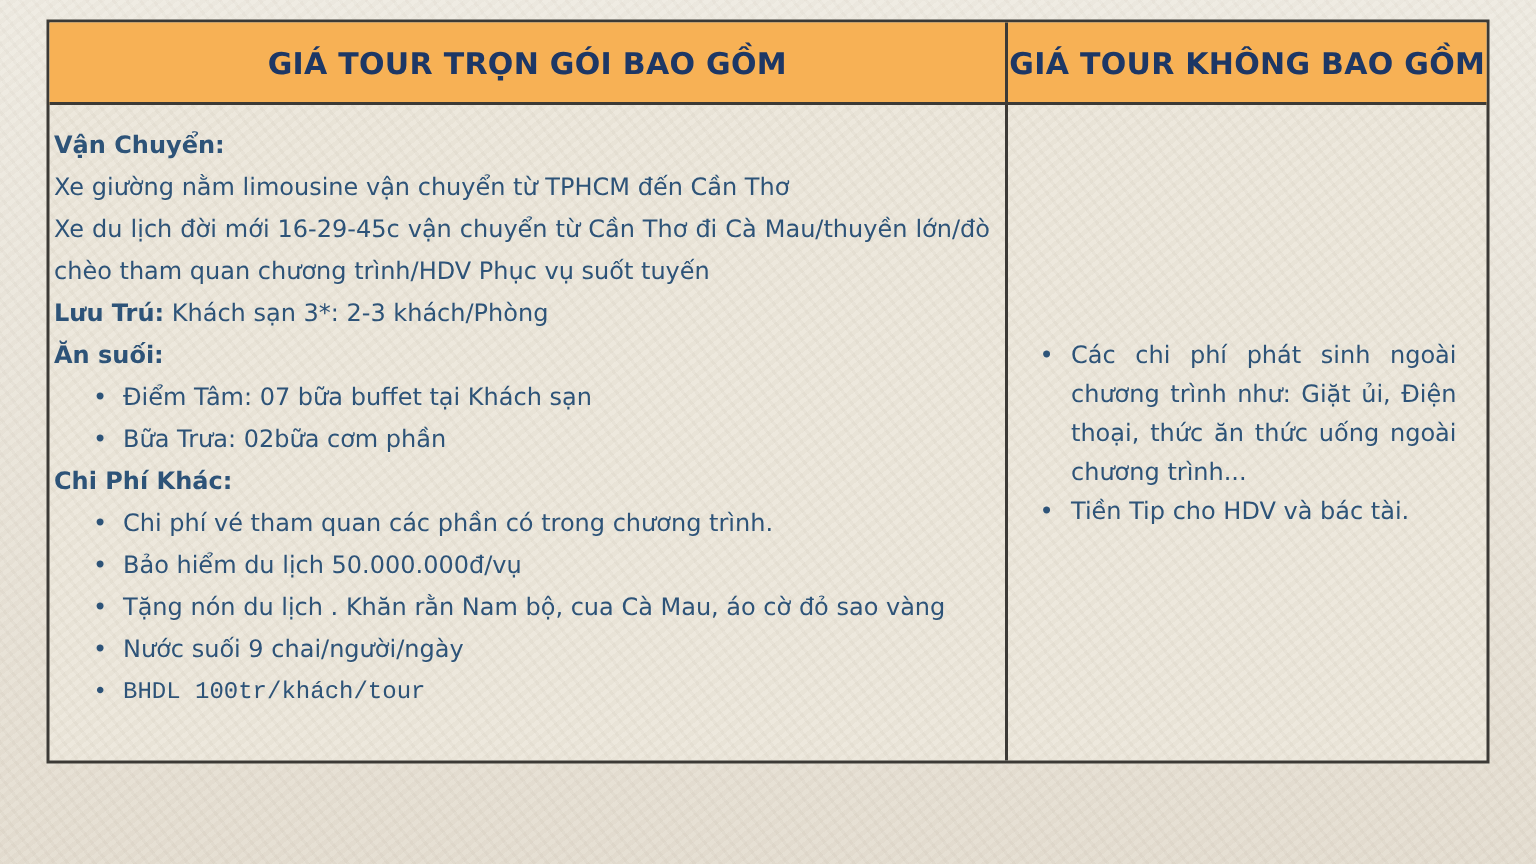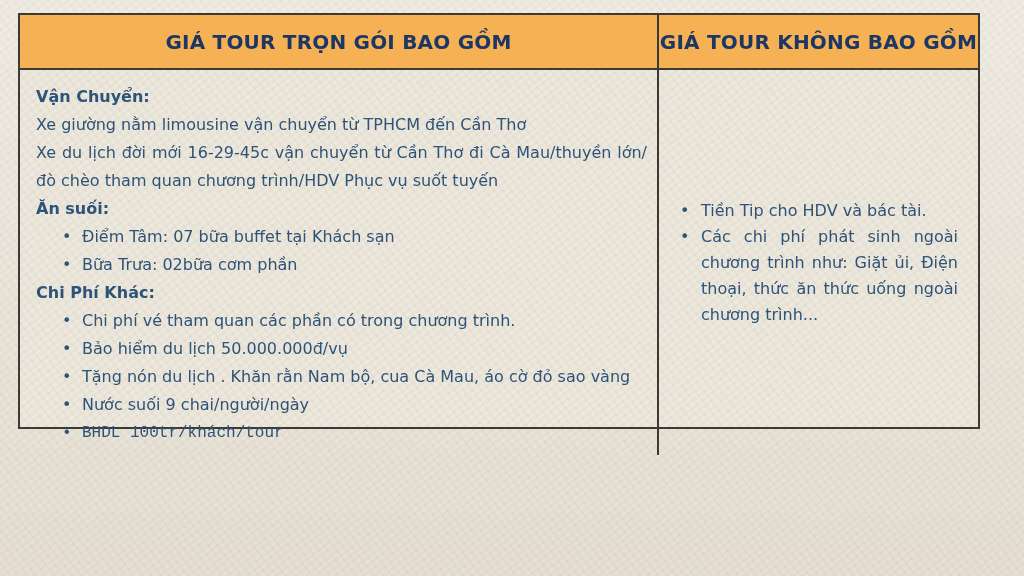--- a/index.html
+++ b/index.html
@@ -16,22 +16,22 @@
     width: 1024px; height: 576px;
     background-color: #e9e4d8;
     background-image:
       linear-gradient(180deg, rgba(255,255,255,0.25) 0%, rgba(210,195,180,0.18) 100%),
       repeating-linear-gradient(52deg, rgba(120,105,85,0.05) 0 2px, rgba(255,255,255,0.0) 2px 7px),
       repeating-linear-gradient(-38deg, rgba(255,255,255,0.06) 0 3px, rgba(140,125,105,0.04) 3px 6px);
   }
 
   .tour-table {
     position: absolute;
-    left: 18px; top: 13px;
-    width: 962px; height: 416px;
+    left: 31px; top: 13px;
+    width: 962px; height: 496px;
     border: 2px solid #3c3a36;
     display: grid;
     grid-template-columns: 639px 1fr;
     grid-template-rows: 55px 1fr;
     background-color: #ece7db;
     background-image:
       repeating-linear-gradient(52deg, rgba(120,105,85,0.045) 0 2px, rgba(255,255,255,0.0) 2px 7px),
       repeating-linear-gradient(-38deg, rgba(255,255,255,0.05) 0 3px, rgba(140,125,105,0.035) 3px 6px);
   }
 
@@ -50,21 +50,20 @@
   .th.col-left { border-right: 2px solid #3c3a36; }
 
   .td {
     color: #2d5378;
     font-size: 16px;
     line-height: 28px;
   }
   .td.col-left {
     border-right: 2px solid #3c3a36;
     padding: 13px 10px 8px 3px;
-    margin-left: 13px;
   }
   .td.col-right {
     padding: 0 20px 0 20px;
     display: flex;
     flex-direction: column;
     justify-content: center;
     line-height: 26px;
   }
 
   .h { font-weight: bold; }
@@ -99,32 +98,36 @@
   <div class="tour-table">
 
     <div class="th col-left">GIÁ TOUR TRỌN GÓI BAO GỒM</div>
 
     <div class="th col-right">GIÁ TOUR KHÔNG BAO GỒM</div>
 
     <div class="td col-left">
       <div class="h">Vận Chuyển:</div>
       <div>Xe giường nằm limousine vận chuyển từ TPHCM đến Cần Thơ</div>
       <div class="justify">Xe du lịch đời mới 16-29-45c vận chuyển từ Cần Thơ đi Cà Mau/thuyền lớn/đò chèo tham quan chương trình/HDV Phục vụ suốt tuyến</div>
+      <div>
+        <span class="lead-label">Lưu Trú:</span>
+        <span>Khách sạn 3*: 2-3 khách/Phòng</span>
+      </div>
       <div class="h">Ăn suối:</div>
       <div class="li">Điểm Tâm: 07 bữa buffet tại Khách sạn</div>
       <div class="li">Bữa Trưa: 02bữa cơm phần</div>
       <div class="h">Chi Phí Khác:</div>
       <div class="li">Chi phí vé tham quan các phần có trong chương trình.</div>
       <div class="li">Bảo hiểm du lịch 50.000.000đ/vụ</div>
       <div class="li">Tặng nón du lịch . Khăn rằn Nam bộ, cua Cà Mau, áo cờ đỏ sao vàng</div>
       <div class="li">Nước suối 9 chai/người/ngày</div>
       <div class="li-row">
         <div class="li first">BHDL 100tr/khách/tour</div>
       </div>
     </div>
 
     <div class="td col-right">
+      <div class="li justify">Các chi phí phát sinh ngoài chương trình như: Giặt ủi, Điện thoại, thức ăn thức uống ngoài chương trình...</div>
       <div class="li">Tiền Tip cho HDV và bác tài.</div>
-      <div class="li justify">Các chi phí phát sinh ngoài chương trình như: Giặt ủi, Điện thoại, thức ăn thức uống ngoài chương trình...</div>
     </div>
 
   </div>
 </div>
 
 </body></html>

